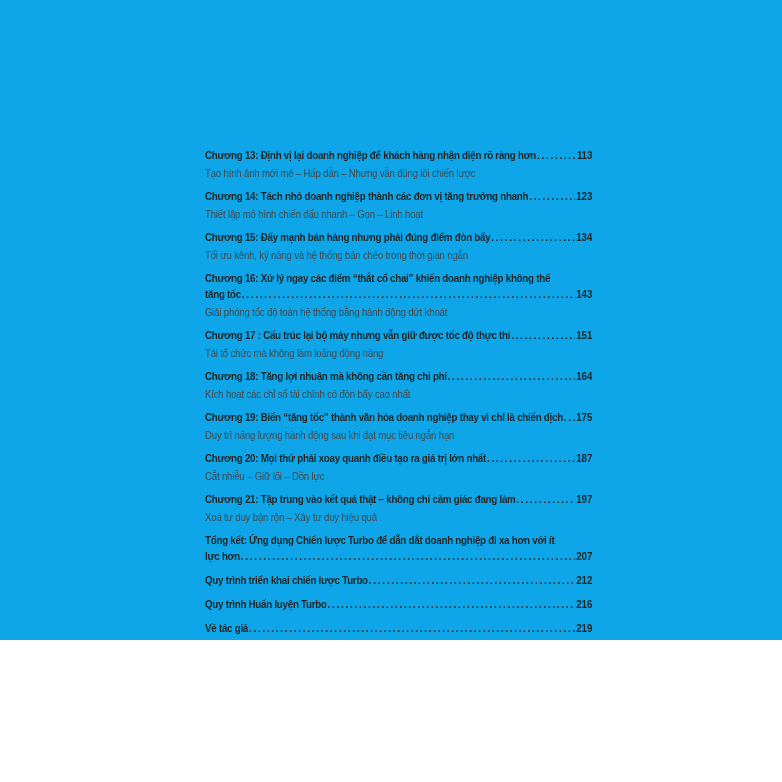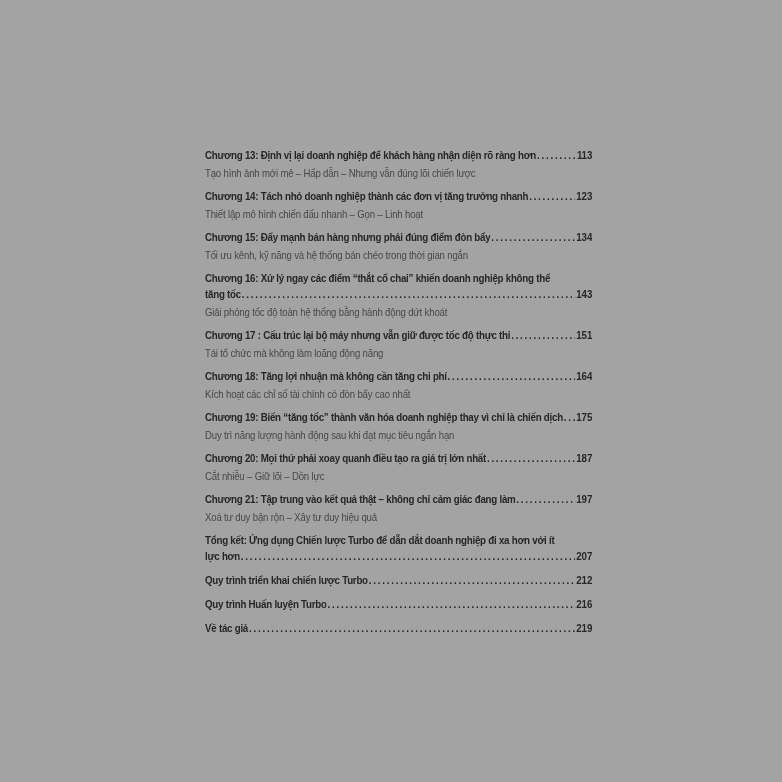--- a/index.html
+++ b/index.html
@@ -7,22 +7,22 @@
     padding: 0;
     width: 782px;
     height: 782px;
     background: #ffffff;
     font-family: "Liberation Sans", "DejaVu Sans", sans-serif;
     overflow: hidden;
   }
   .photo-page {
     position: relative;
     width: 782px;
-    height: 782px;
-    background: #a3a3a3;
+    height: 640px;
+    background: #0ea5e9;
   }
   
   .toc {
     position: absolute;
     left: 205px;
     top: 147px;
     width: 456px;
     transform: scaleX(0.849);
     transform-origin: left top;
     filter: blur(0.25px);

